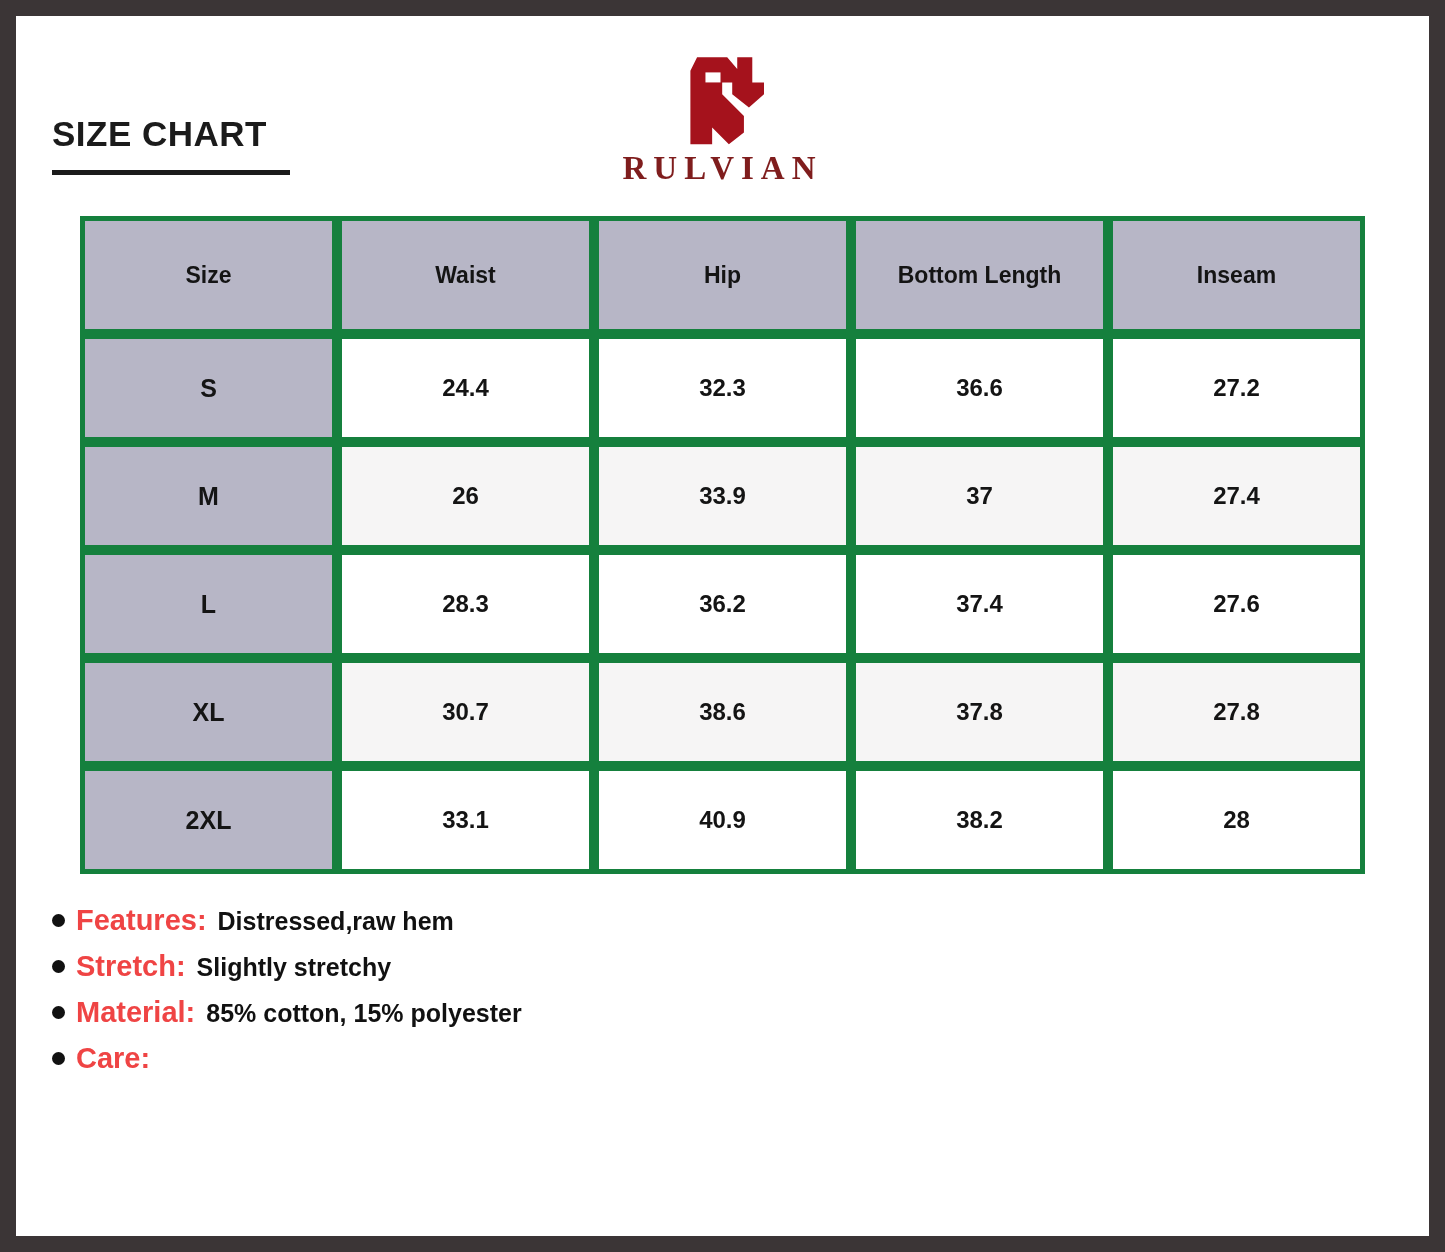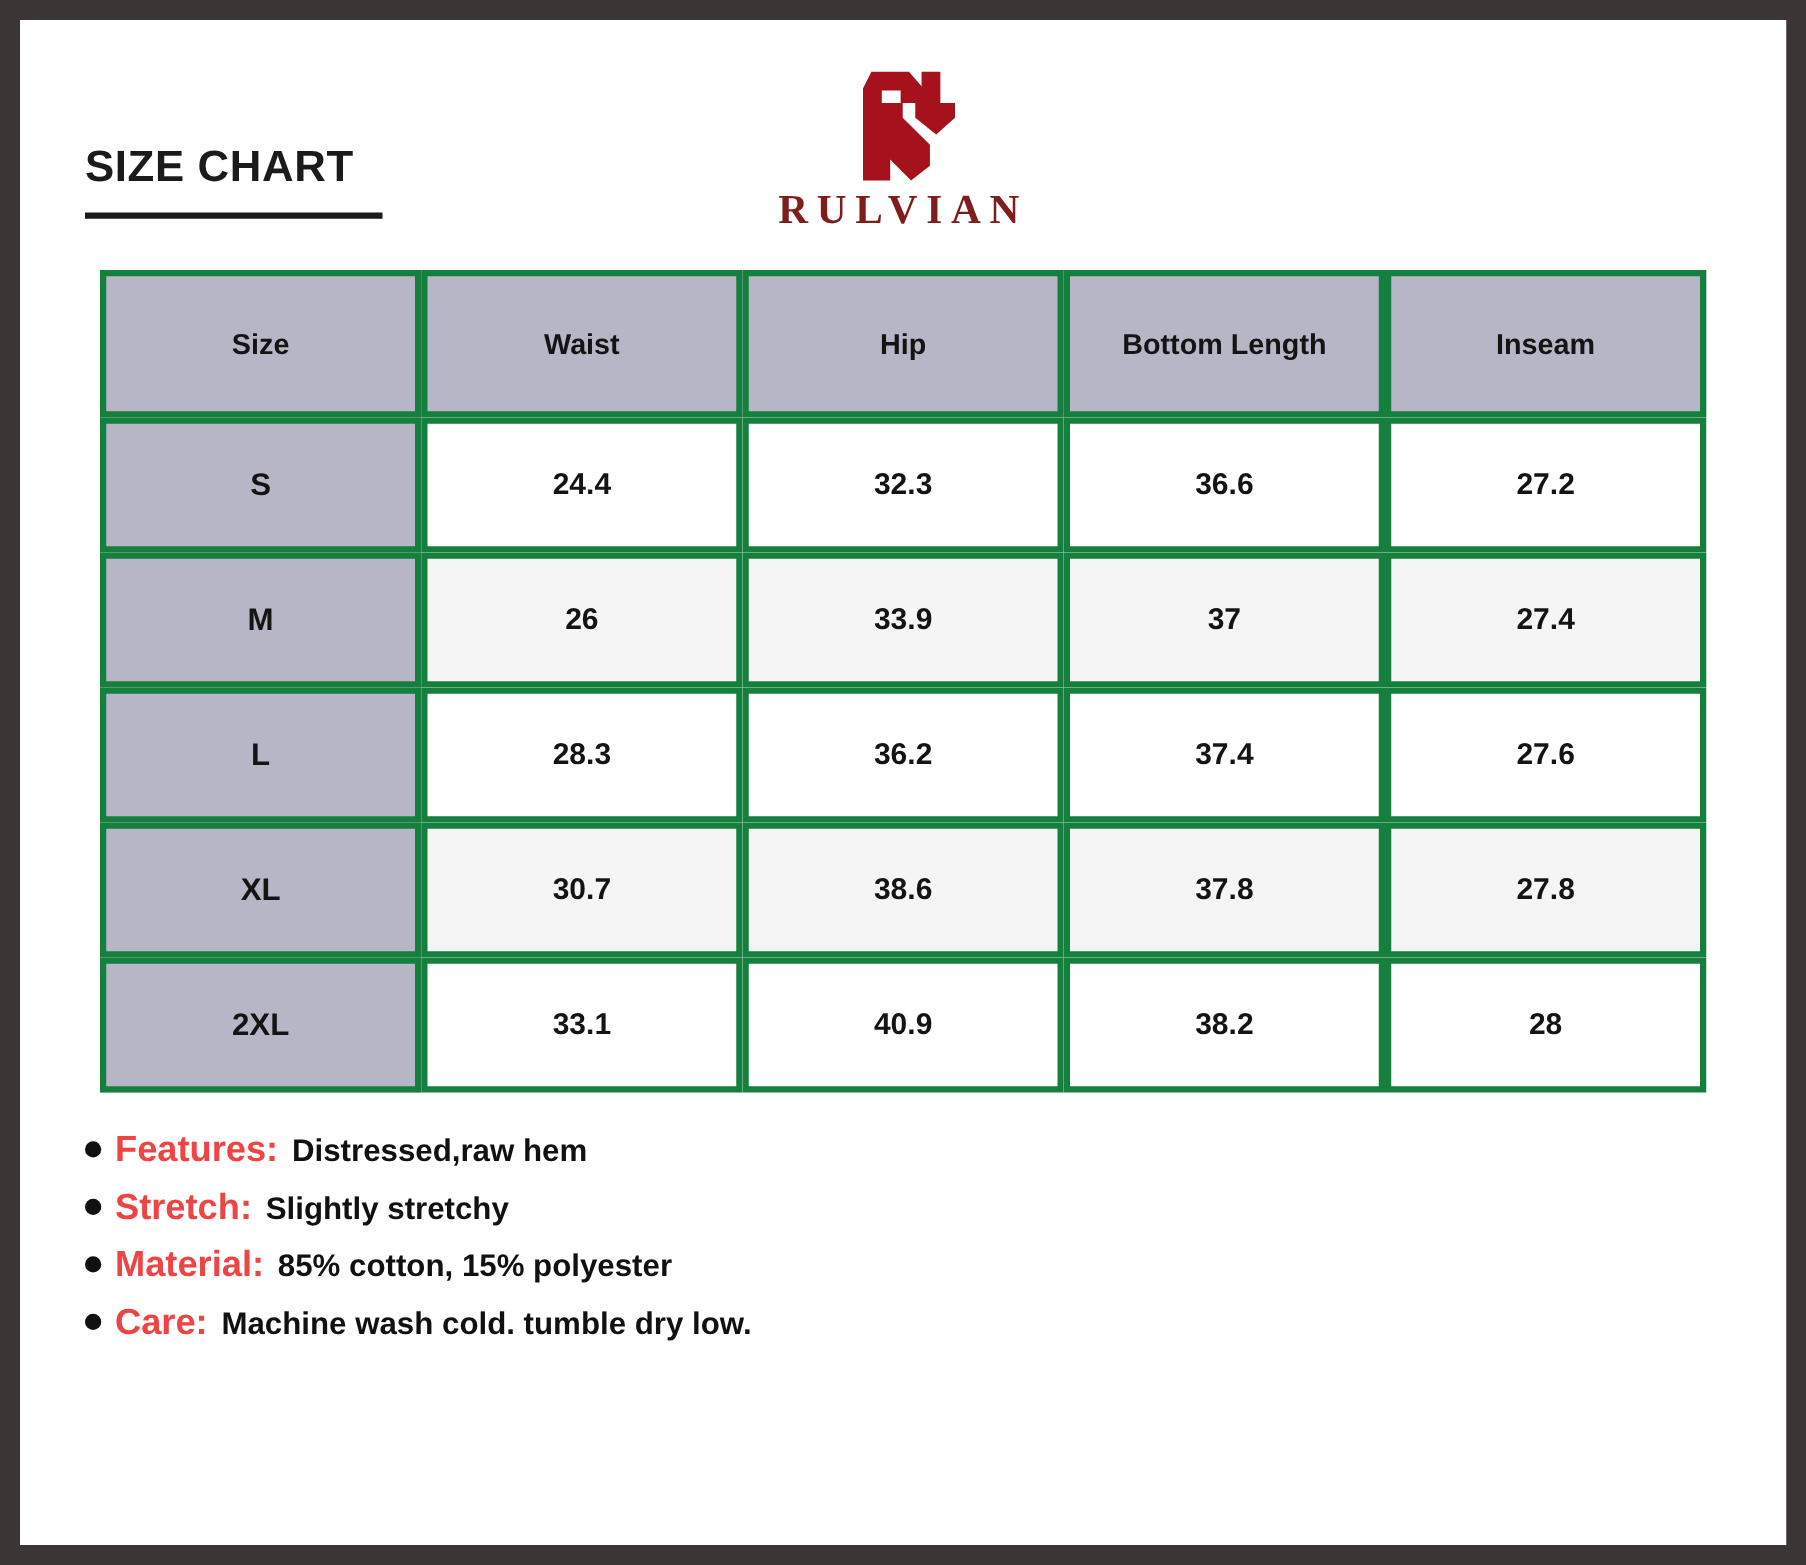--- a/index.html
+++ b/index.html
@@ -19,21 +19,21 @@
     height: 1252px;
     box-sizing: border-box;
     border: 16px solid #3b3536;
     background: #ffffff;
   }
   .inner {
     position: relative;
     width: 100%;
     height: 100%;
     box-sizing: border-box;
-    padding: 0 40px;
+    padding: 0 24px;
   }
   
   .header {
     position: relative;
     height: 200px;
   }
   .title-block {
     position: absolute;
     left: 12px;
     top: 100px;
@@ -223,18 +223,17 @@
         <span class="note-value">Slightly stretchy</span>
       </div>
       <div class="note">
         <span class="bullet"></span>
         <span class="note-label">Material:</span>
         <span class="note-value">85% cotton, 15% polyester</span>
       </div>
       <div class="note">
         <span class="bullet"></span>
         <span class="note-label">Care:</span>
-        <span class="note-value">Machine wash cold. tumble dry low.</span>
       </div>
     </div>
 
   </div>
 </div>
 
 </body></html>

